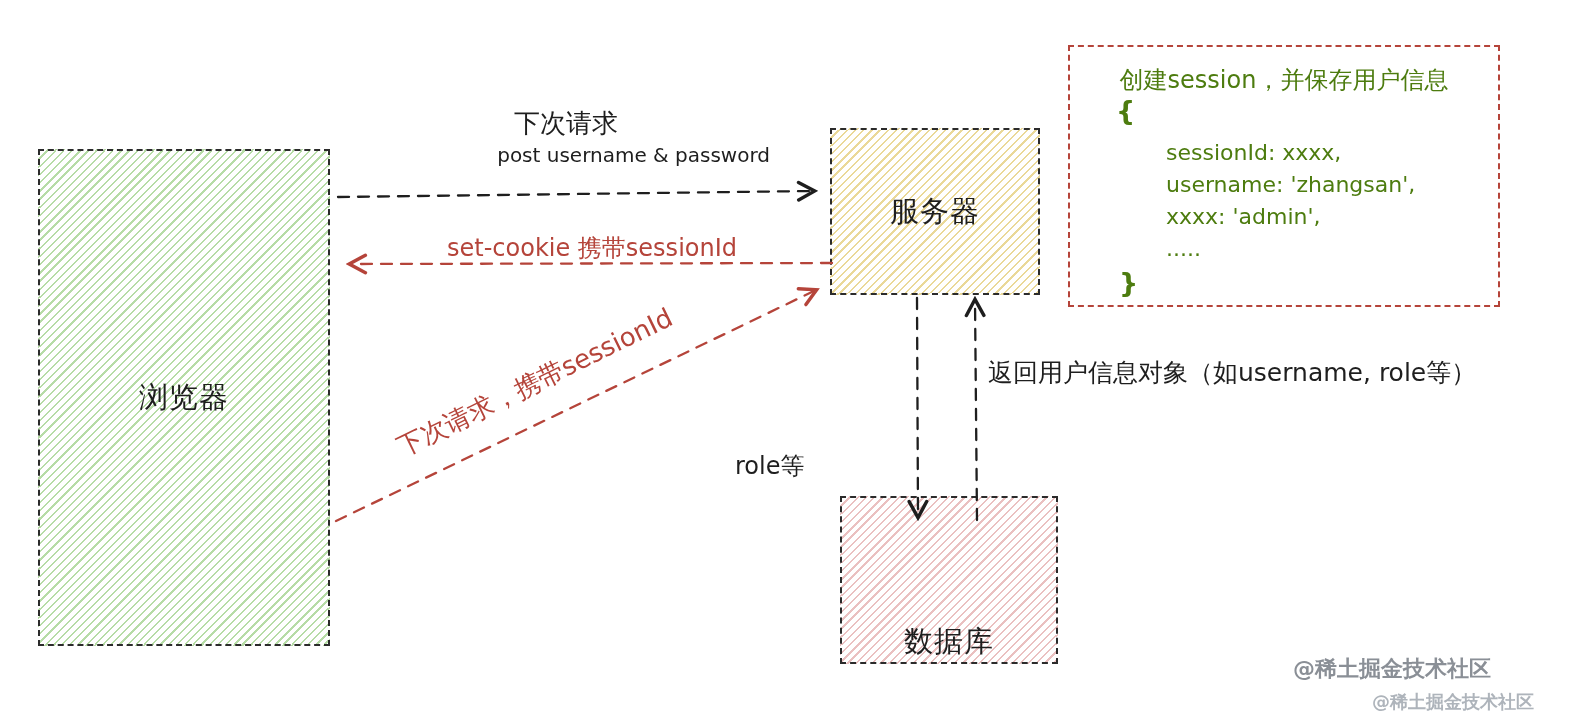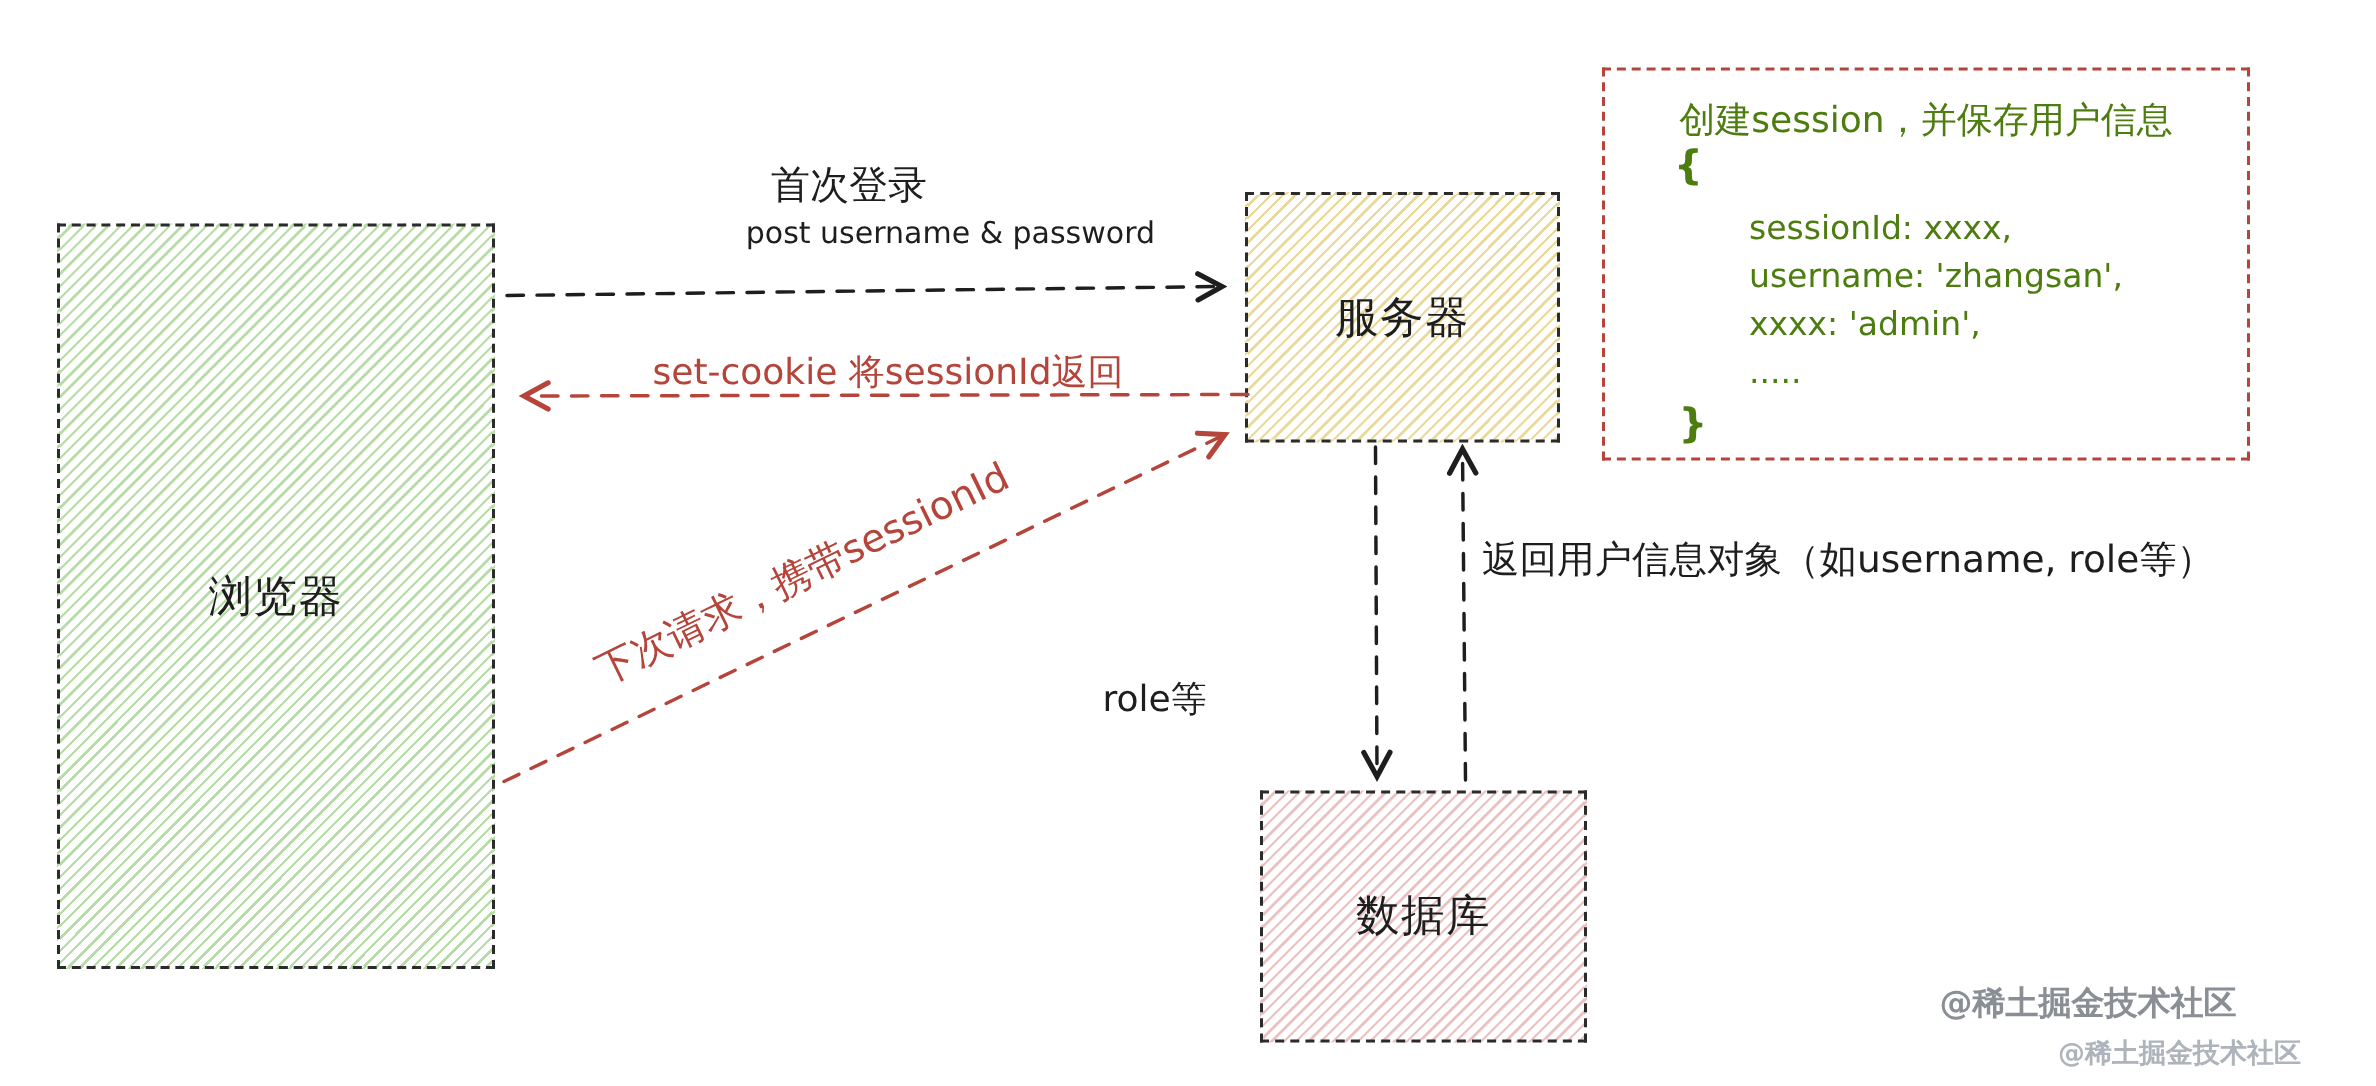--- a/index.html
+++ b/index.html
@@ -25,21 +25,21 @@
       rgba(255,255,255,0) 0px, rgba(255,255,255,0) 4.2px,
       rgba(217,185,68,0.55) 4.2px, rgba(217,185,68,0.55) 5.8px);
   }
   .hatch-pink {
     background-image:repeating-linear-gradient(135deg,
       rgba(255,255,255,0) 0px, rgba(255,255,255,0) 4.2px,
       rgba(217,141,141,0.55) 4.2px, rgba(217,141,141,0.55) 5.8px);
   }
   #node-browser  { left:38px;  top:149px; width:292px; height:497px; }
   #node-server   { left:830px; top:128px; width:210px; height:167px; }
-  #node-database { left:840px; top:527px; width:218px; height:168px; }
+  #node-database { left:840px; top:496px; width:218px; height:168px;align-items:flex-end; }
 
   
   .overlay { position:absolute; left:0; top:0; pointer-events:none; }
   .edge { fill:none; stroke-width:2.3; stroke-dasharray:11 9; stroke-linecap:round; }
   .edge.black { stroke:#1e1e1e; }
   .edge.red   { stroke:#b5443a; }
 
   
   .edge-label { position:absolute; white-space:nowrap; }
   .lbl-black { color:#1e1e1e; }
@@ -91,23 +91,23 @@
         <path d="M1.5,1.2 L8.5,5 L1.5,8.8" fill="none" stroke="#b5443a" stroke-width="1.5" stroke-linecap="round"></path>
       </marker>
     </defs>
     <path class="edge black" d="M338 197 L814 191" marker-end="url(#ah-black)"></path>
     <path class="edge red" d="M832 263 L350 264" marker-end="url(#ah-red)"></path>
     <path class="edge red" d="M336 521 L816 290" marker-end="url(#ah-red)"></path>
     <path class="edge black" d="M917 298 L918 517" marker-end="url(#ah-black)"></path>
     <path class="edge black" d="M977 520 L975 300" marker-end="url(#ah-black)"></path>
   </svg>
 
-  <div class="edge-label lbl-black" id="lbl-first-login-1">首次登录</div>
+  <div class="edge-label lbl-black" id="lbl-first-login-1">下次请求</div>
   <div class="edge-label lbl-black" id="lbl-first-login-2">post username &amp; password</div>
-  <div class="edge-label lbl-red" id="lbl-set-cookie">set-cookie 将sessionId返回</div>
+  <div class="edge-label lbl-red" id="lbl-set-cookie">set-cookie 携带sessionId</div>
   <div class="edge-label lbl-red" id="lbl-next-request">下次请求，携带sessionId</div>
   <div class="edge-label lbl-black" id="lbl-query-user">role等</div>
   <div class="edge-label lbl-black" id="lbl-return-user">返回用户信息对象（如username, role等）</div>
 
   <div class="note">
     <div class="note-title">创建session，并保存用户信息</div>
     <div class="brace-open">{</div>
     <div class="note-fields">
       <div>sessionId: xxxx,</div>
       <div>username: 'zhangsan',</div>

